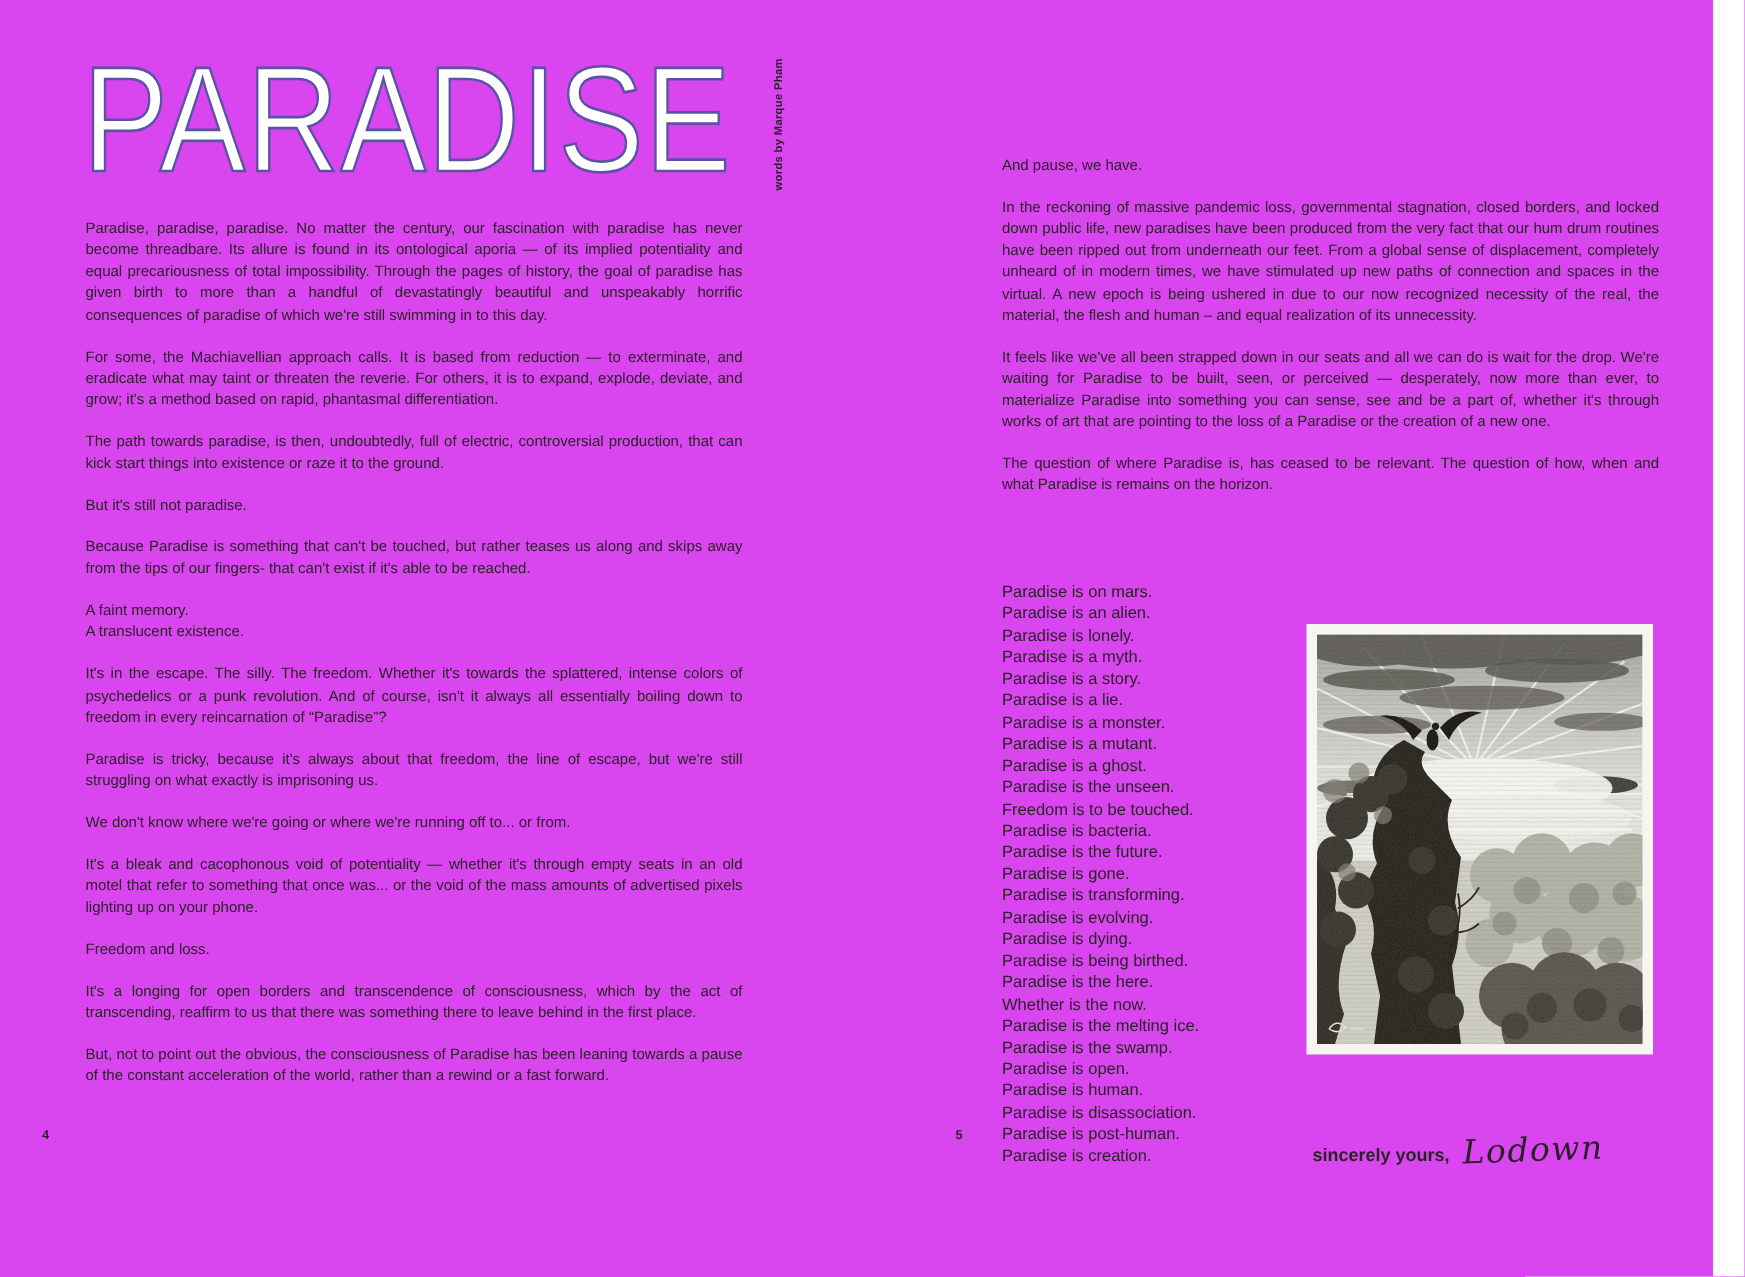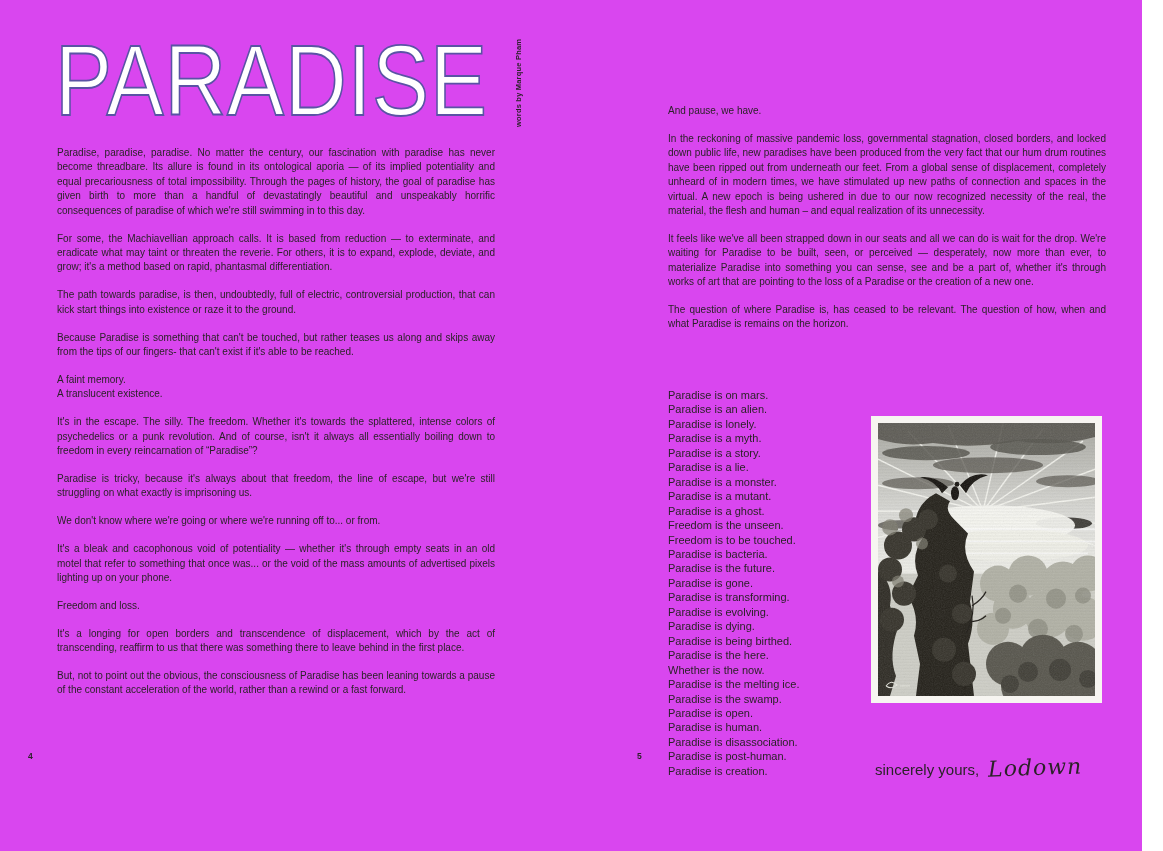--- a/index.html
+++ b/index.html
@@ -60,21 +60,21 @@
     background:#f7f5f1;
     box-sizing:border-box;
     padding:7px;
   }
   figure.engraving svg{width:100%;height:100%;display:block;}
   
   .signature{
     position:absolute;left:875px;top:755px;width:230px;
     display:flex;align-items:baseline;
   }
-  .sig-prefix{font-size:15px;}
+  .sig-prefix{font-size:12px;font-weight:bold;}
   .sig-name{
     font-family:"DejaVu Serif", serif;
     font-style:italic;
     font-size:22px;
     margin-left:9px;
     transform:rotate(-2deg);
     letter-spacing:1px;
   }
   
   .pagenum{position:absolute;font-size:8.5px;font-weight:bold;top:751px;}
@@ -89,29 +89,30 @@
   <div>
     <div class="title-block">
       <h1 class="big-title">PARADISE</h1>
     </div>
     <div class="byline">words by Marque Pham</div>
 
     <div class="body-col col-left" id="left-paragraphs">
         <p class="para">Paradise, paradise, paradise. No matter the century, our fascination with paradise has never become threadbare. Its allure is found in its ontological aporia — of its implied potentiality and equal precariousness of total impossibility. Through the pages of history, the goal of paradise has given birth to more than a handful of devastatingly beautiful and unspeakably horrific consequences of paradise of which we're still swimming in to this day.</p>
         <p class="para">For some, the Machiavellian approach calls. It is based from reduction — to exterminate, and eradicate what may taint or threaten the reverie. For others, it is to expand, explode, deviate, and grow; it's a method based on rapid, phantasmal differentiation.</p>
         <p class="para">The path towards paradise, is then, undoubtedly, full of electric, controversial production, that can kick start things into existence or raze it to the ground.</p>
+        <p class="para">But it's still not paradise.</p>
         <p class="para">Because Paradise is something that can't be touched, but rather teases us along and skips away from the tips of our fingers- that can't exist if it's able to be reached.</p>
         <p class="para">A faint memory.
 A translucent existence.</p>
         <p class="para">It's in the escape. The silly. The freedom. Whether it's towards the splattered, intense colors of psychedelics or a punk revolution. And of course, isn't it always all essentially boiling down to freedom in every reincarnation of “Paradise”?</p>
         <p class="para">Paradise is tricky, because it's always about that freedom, the line of escape, but we're still struggling on what exactly is imprisoning us.</p>
         <p class="para">We don't know where we're going or where we're running off to... or from.</p>
         <p class="para">It's a bleak and cacophonous void of potentiality — whether it's through empty seats in an old motel that refer to something that once was... or the void of the mass amounts of advertised pixels lighting up on your phone.</p>
         <p class="para">Freedom and loss.</p>
-        <p class="para">It's a longing for open borders and transcendence of displacement, which by the act of transcending, reaffirm to us that there was something there to leave behind in the first place.</p>
+        <p class="para">It's a longing for open borders and transcendence of consciousness, which by the act of transcending, reaffirm to us that there was something there to leave behind in the first place.</p>
         <p class="para">But, not to point out the obvious, the consciousness of Paradise has been leaning towards a pause of the constant acceleration of the world, rather than a rewind or a fast forward.</p>
       </div>
 
     <div class="pagenum pagenum-left">4</div>
   </div>
 
   <div>
     <div class="body-col col-right" id="right-paragraphs">
         <p class="para">And pause, we have.</p>
         <p class="para">In the reckoning of massive pandemic loss, governmental stagnation, closed borders, and locked down public life, new paradises have been produced from the very fact that our hum drum routines have been ripped out from underneath our feet. From a global sense of displacement, completely unheard of in modern times, we have stimulated up new paths of connection and spaces in the virtual. A new epoch is being ushered in due to our now recognized necessity of the real, the material, the flesh and human – and equal realization of its unnecessity.</p>
@@ -122,21 +123,21 @@
     <div class="paradise-list" id="paradise-list">
         <div class="list-line">Paradise is on mars.</div>
         <div class="list-line">Paradise is an alien.</div>
         <div class="list-line">Paradise is lonely.</div>
         <div class="list-line">Paradise is a myth.</div>
         <div class="list-line">Paradise is a story.</div>
         <div class="list-line">Paradise is a lie.</div>
         <div class="list-line">Paradise is a monster.</div>
         <div class="list-line">Paradise is a mutant.</div>
         <div class="list-line">Paradise is a ghost.</div>
-        <div class="list-line">Freedom is the unseen.</div>
+        <div class="list-line">Paradise is the unseen.</div>
         <div class="list-line">Freedom is to be touched.</div>
         <div class="list-line">Paradise is bacteria.</div>
         <div class="list-line">Paradise is the future.</div>
         <div class="list-line">Paradise is gone.</div>
         <div class="list-line">Paradise is transforming.</div>
         <div class="list-line">Paradise is evolving.</div>
         <div class="list-line">Paradise is dying.</div>
         <div class="list-line">Paradise is being birthed.</div>
         <div class="list-line">Paradise is the here.</div>
         <div class="list-line">Whether is the now.</div>

